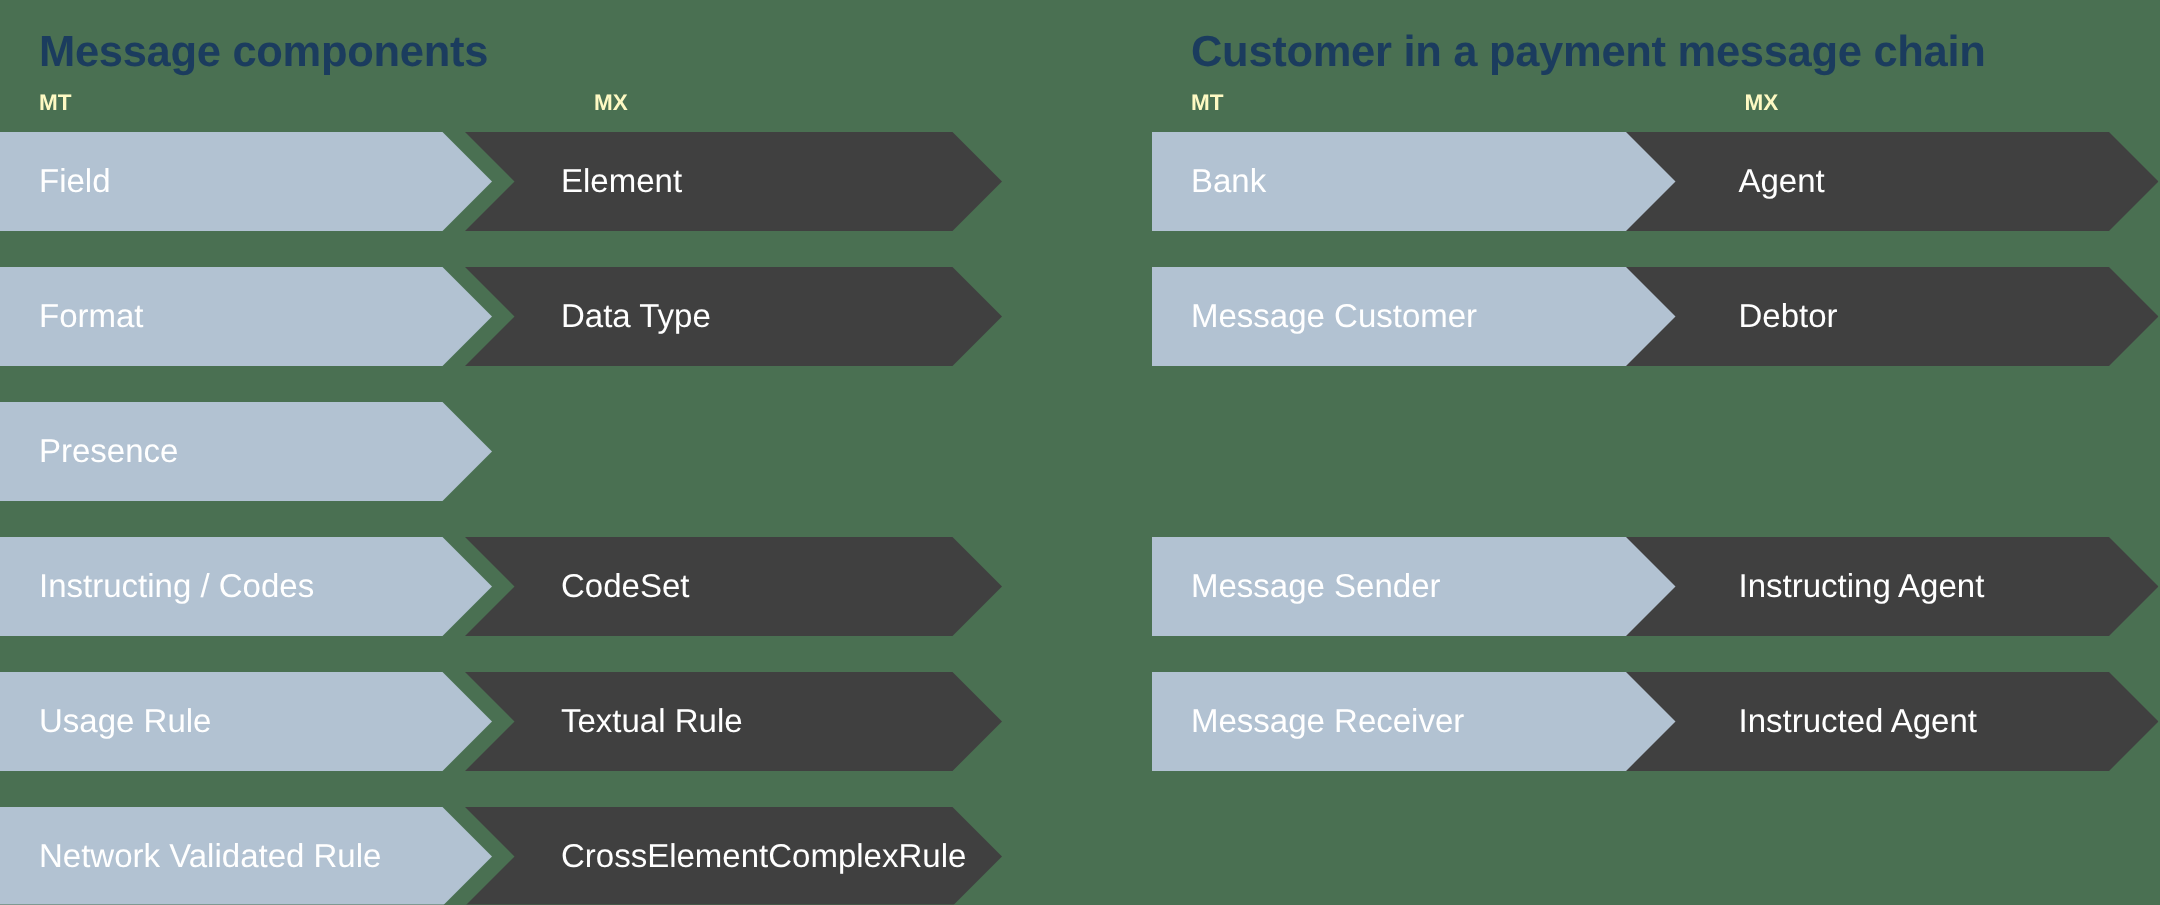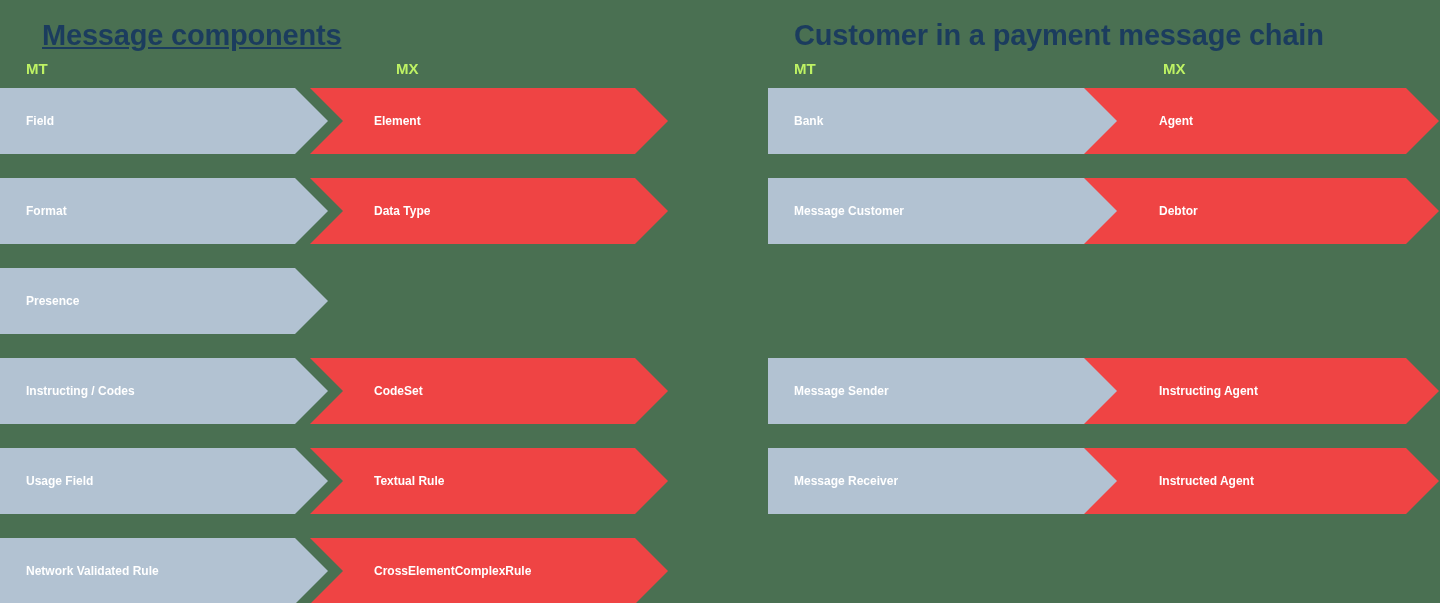--- a/index.html
+++ b/index.html
@@ -33,30 +33,30 @@
   .panel-heading {
     position: absolute;
     top: -9px;
     font-size: 29px;
     font-weight: 700;
     letter-spacing: -0.2px;
     color: #1b3c5e;
     white-space: nowrap;
     line-height: 40px;
   }
-  .panel-left  .panel-heading { left: 60px; text-decoration: underline; }
+  .panel-left  .panel-heading { left: 44px; }
   .panel-right .panel-heading { left: 26px; }
 
   
   .col-caption {
     position: absolute;
     top: 61px;
     font-size: 15px;
     font-weight: 700;
-    color: #bef264;
+    color: #fef9c3;
     line-height: 16px;
     white-space: nowrap;
   }
   .panel-left  .cap-mt { left: 44px; }
   .panel-left  .cap-mx { left: 414px; }
   .panel-right .cap-mt { left: 26px; }
   .panel-right .cap-mx { left: 395px; }
 
   
   .rows {
@@ -74,39 +74,39 @@
 
   .seg {
     position: absolute;
     top: 0;
     height: 66px;
     display: flex;
     align-items: center;
     box-sizing: border-box;
   }
   .seg-label {
-    font-size: 12px;
-    font-weight: 700;
+    font-size: 22px;
+    font-weight: 400;
     color: #ffffff;
     white-space: nowrap;
     line-height: 20px;
   }
 
   
   .seg-mt {
     left: 0;
     background: #b2c2d2;
     -webkit-clip-path: polygon(0 0, calc(100% - 33px) 0, 100% 50%, calc(100% - 33px) 100%, 0 100%);
             clip-path: polygon(0 0, calc(100% - 33px) 0, 100% 50%, calc(100% - 33px) 100%, 0 100%);
   }
   .seg-mt .seg-label { margin-left: 44px; }
 
   
   .seg-mx {
-    background: #ef4444;
+    background: #404040;
     -webkit-clip-path: polygon(0 0, calc(100% - 33px) 0, 100% 50%, calc(100% - 33px) 100%, 0 100%, 33px 50%);
             clip-path: polygon(0 0, calc(100% - 33px) 0, 100% 50%, calc(100% - 33px) 100%, 0 100%, 33px 50%);
   }
   .seg-mx .seg-label { margin-left: 64px; }
 
   
   .panel-left  .seg-mt { width: 346px; }
   .panel-left  .seg-mx { left: 328px; width: 358px; }
 
   
@@ -157,21 +157,21 @@
         <div class="seg seg-mt">
           <span class="seg-label">Instructing / Codes</span>
         </div>
         <div class="seg seg-mx">
           <span class="seg-label">CodeSet</span>
         </div>
       </div>
 
       <div class="row">
         <div class="seg seg-mt">
-          <span class="seg-label">Usage Field</span>
+          <span class="seg-label">Usage Rule</span>
         </div>
         <div class="seg seg-mx">
           <span class="seg-label">Textual Rule</span>
         </div>
       </div>
 
       <div class="row">
         <div class="seg seg-mt">
           <span class="seg-label">Network Validated Rule</span>
         </div>

